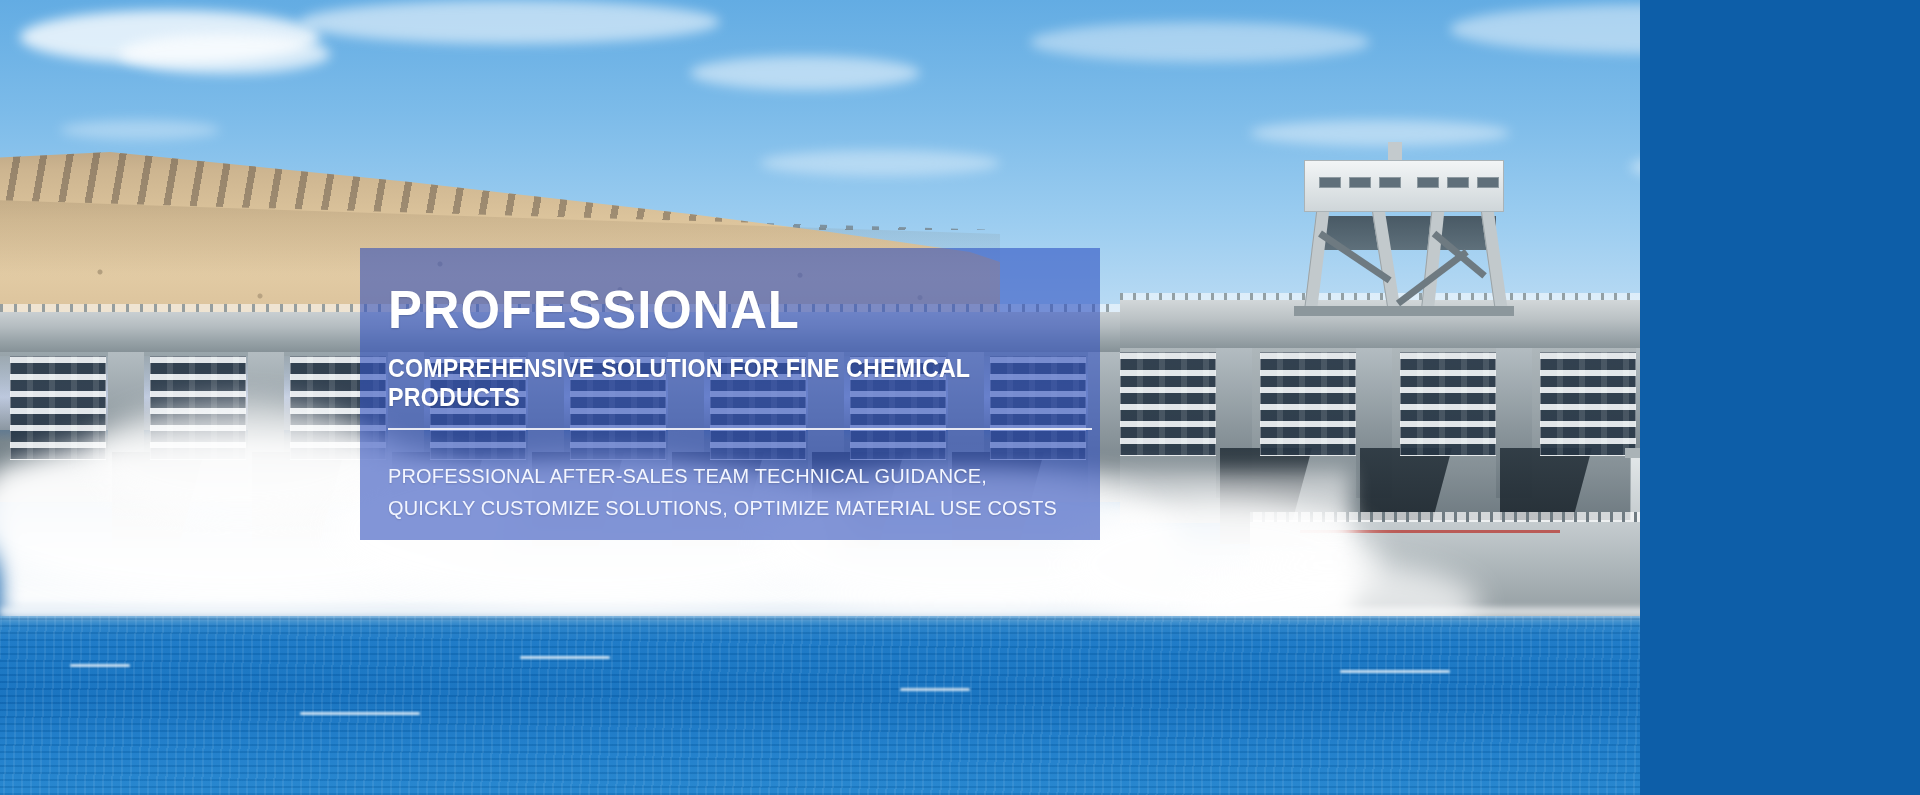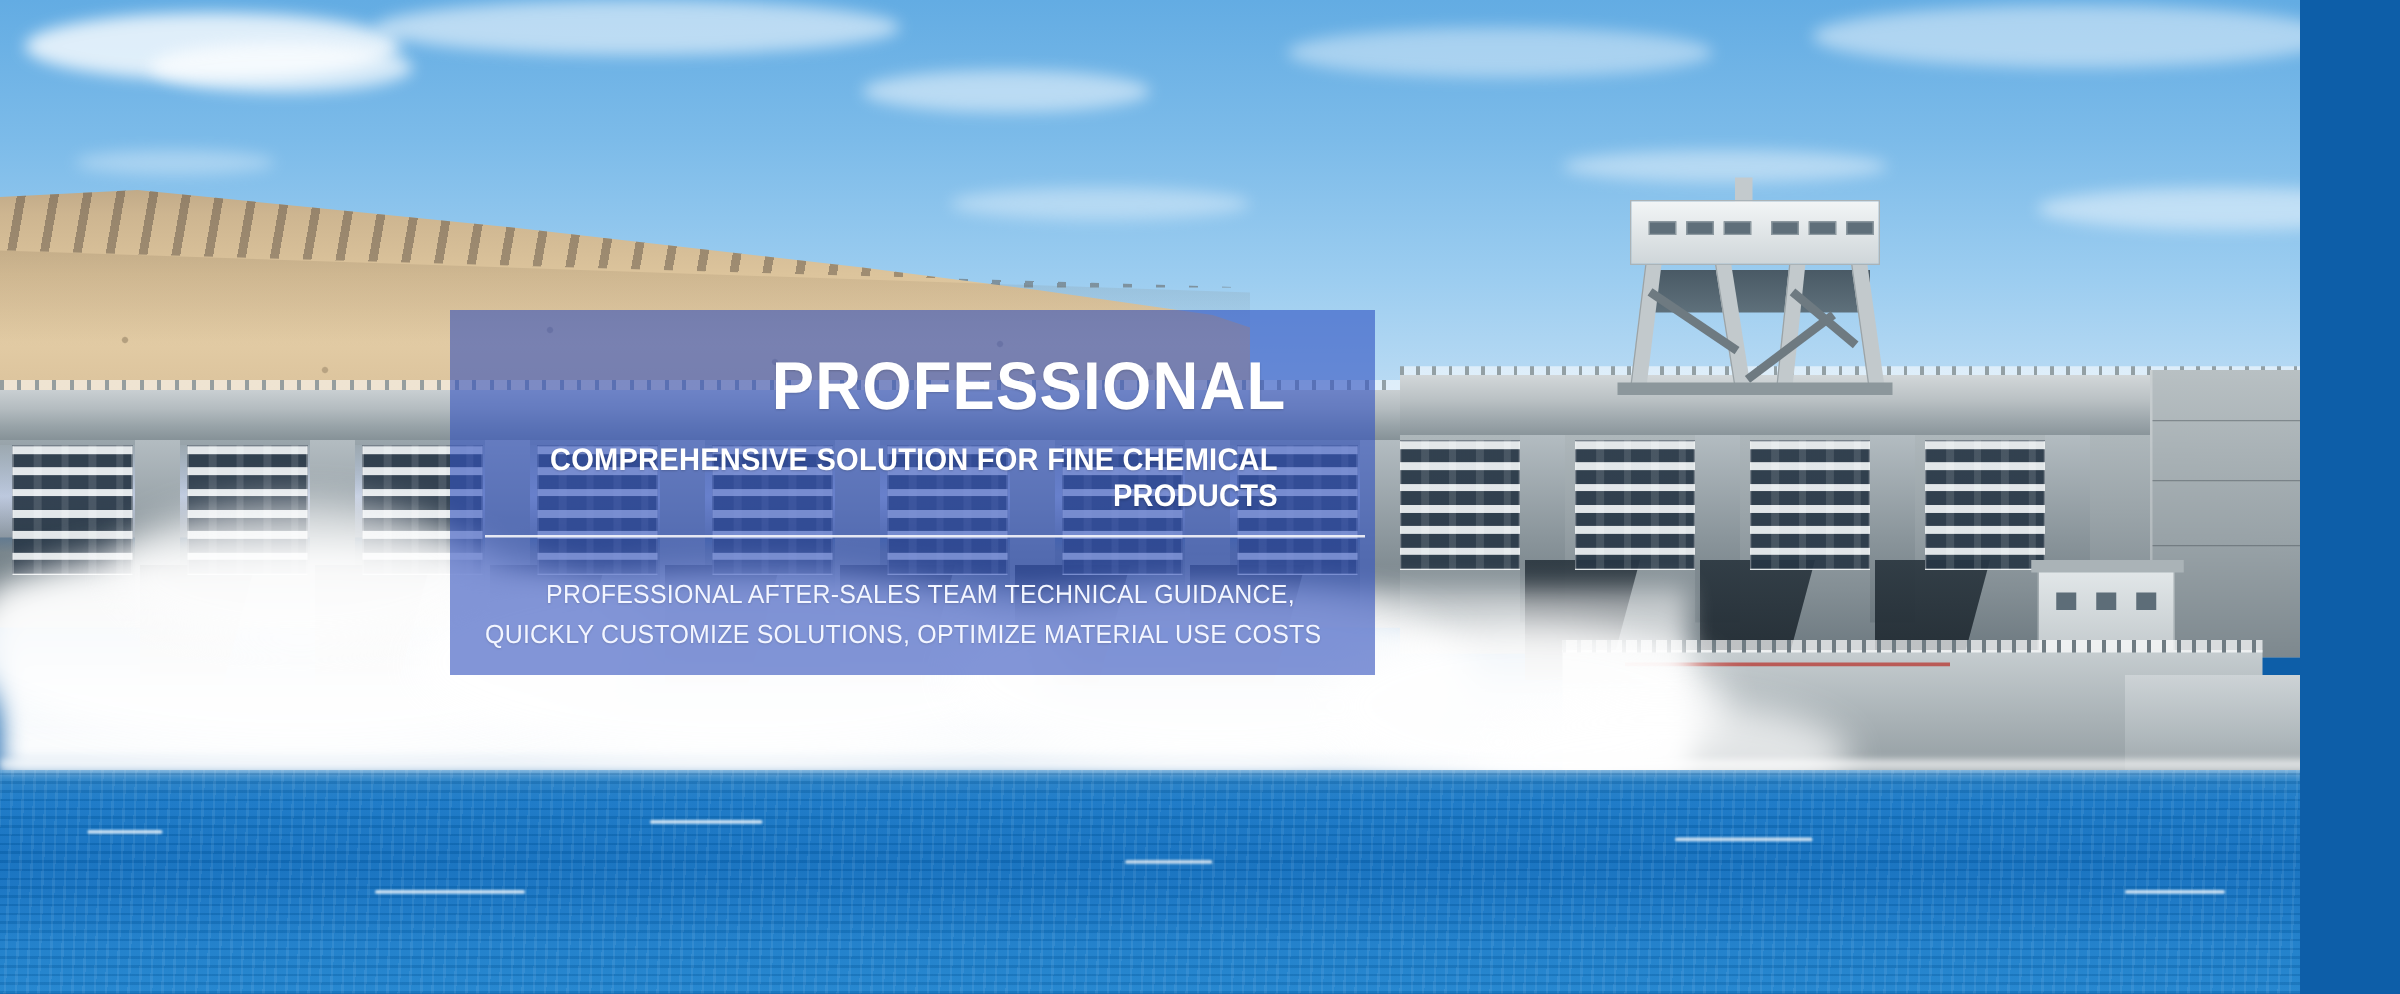--- a/index.html
+++ b/index.html
@@ -1,21 +1,21 @@
 <!DOCTYPE html>
 <html><head>
 <meta charset="utf-8">
 <title>Banner</title>
 <style>
   * { margin:0; padding:0; box-sizing:border-box; }
   html,body { width:1920px; height:795px; overflow:hidden; background:#0d5ea8; }
   body { font-family:"Liberation Sans", sans-serif; }
 
   .banner {
-    position:relative; width:1840px; height:795px; overflow:hidden;text-align:right;
+    position:relative; width:1640px; height:795px; overflow:hidden;
   }
 
   
   .sky {
     position:absolute; left:0; top:0; width:1920px; height:430px;
     background:linear-gradient(to bottom,#63ace3 0%,#7cbbe9 26%,#9ccdf0 52%,#bcdcf4 74%,#d8eaf8 100%);
   }
   .cloud {
     position:absolute; background:rgba(255,255,255,0.92);
     border-radius:50%; filter:blur(6px);

